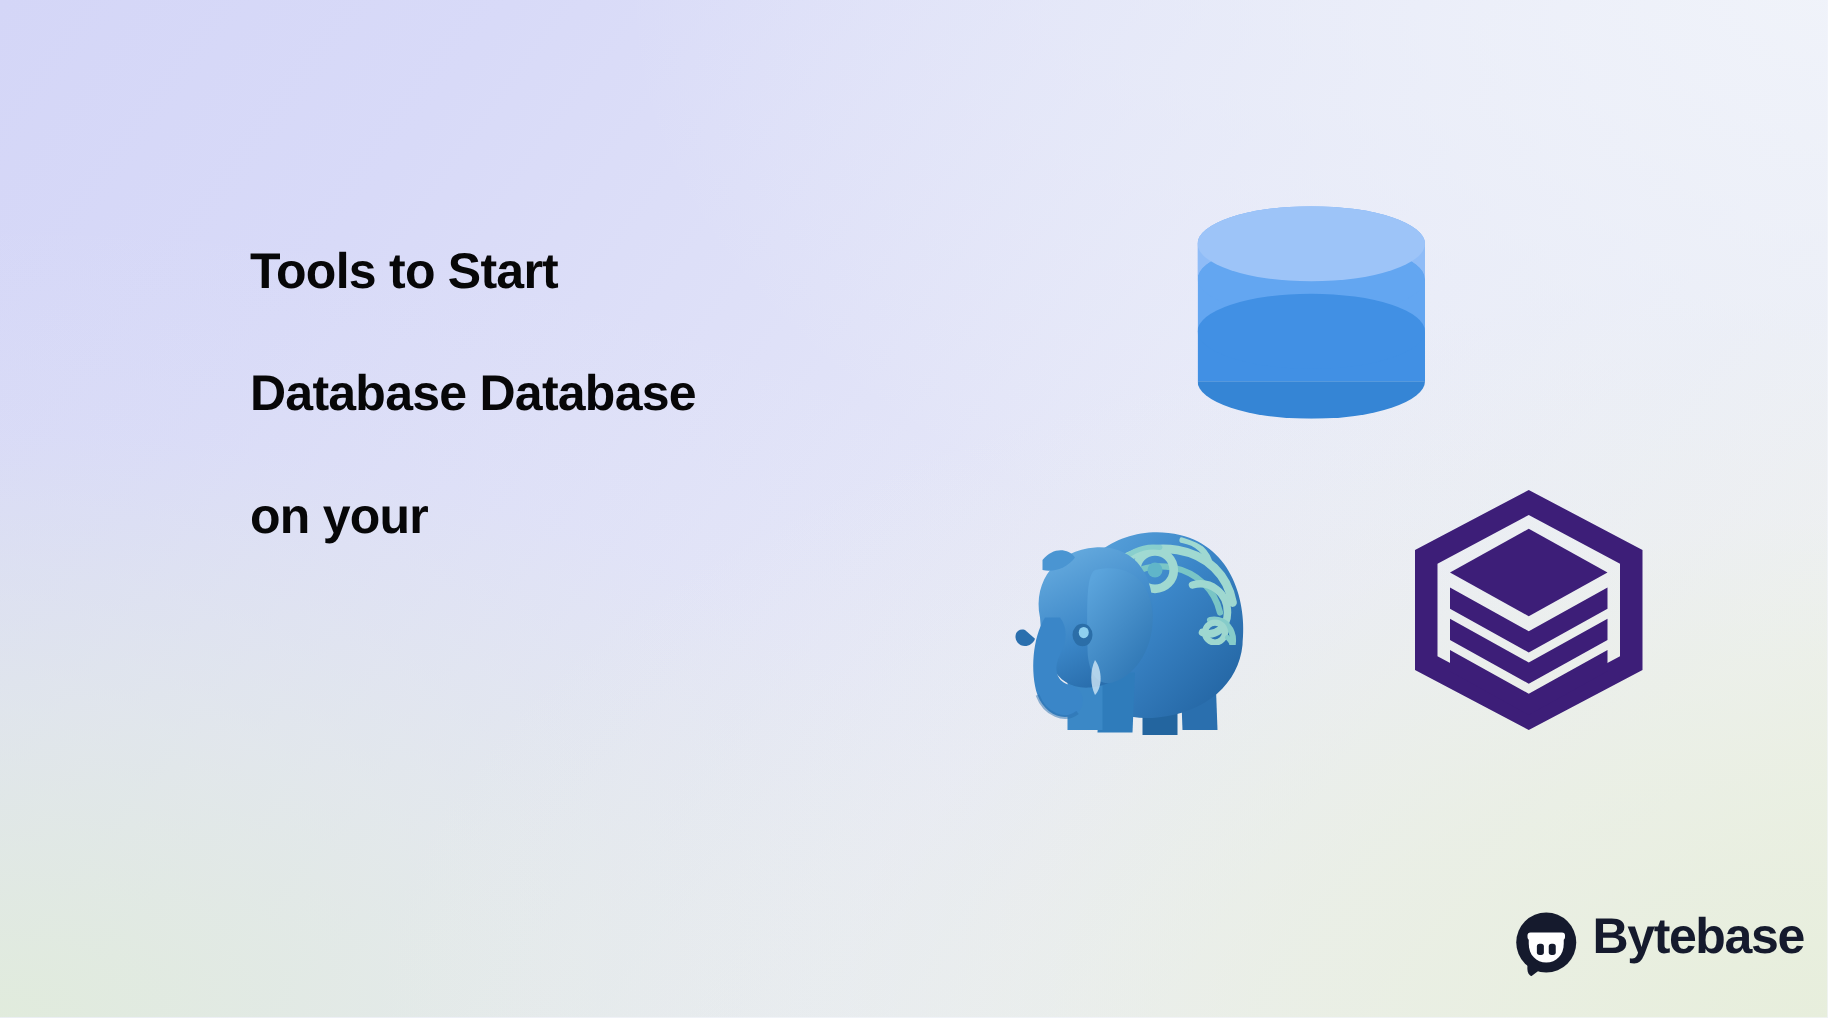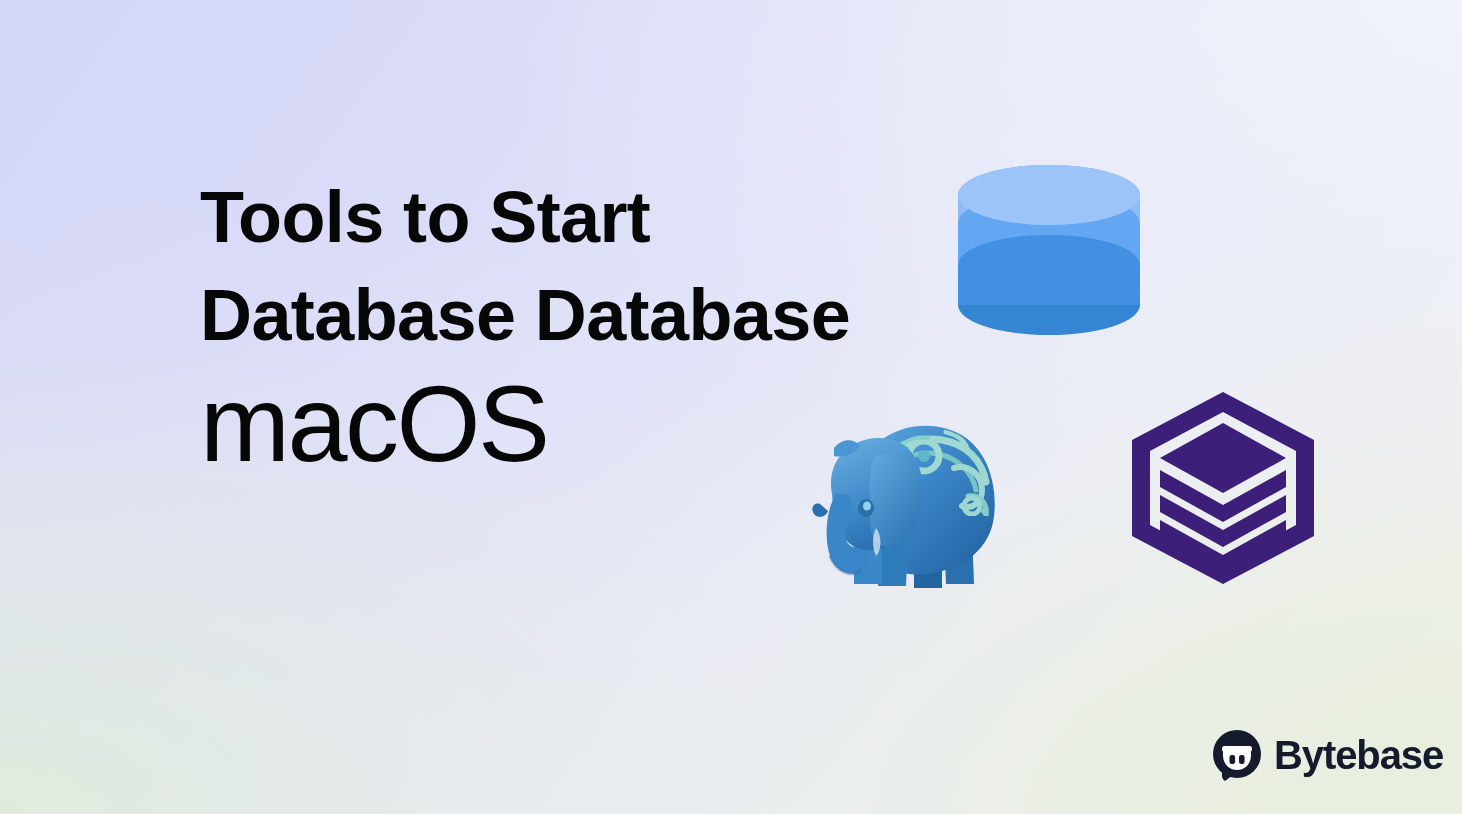--- a/index.html
+++ b/index.html
@@ -25,21 +25,21 @@
   
   .headline {
     position: absolute;
     left: 200px;
     top: 168px;
     width: 700px;
   }
   .hl-line {
     color: #070708;
     font-weight: bold;
-    font-size: 72px;
+    font-size: 40px;
     line-height: 98px;
     letter-spacing: -0.6px;
     white-space: nowrap;
   }
   .hl-os {
     color: #070708;
     font-weight: 500;
     font-size: 108px;
     line-height: 112px;
     letter-spacing: -2.5px;
@@ -73,21 +73,21 @@
     width: 186px;
     height: 196px;
   }
 
   
   .brand {
     position: absolute;
     left: 1211px;
     top: 729px;
     display: flex;
-    align-items: center;
+    align-items: flex-start;
     gap: 11px;
   }
   .brand-mark {
     width: 52px;
     height: 52px;
     flex: 0 0 auto;
   }
   .brand-word {
     color: #151a2d;
     font-size: 40px;
@@ -97,21 +97,21 @@
   }
 </style>
 </head>
 <body>
 
 <div id="canvas">
 
   <div class="headline">
     <div class="hl-line">Tools to Start</div>
     <div class="hl-line">Database Database</div>
-    <div class="hl-os">macOS</div>
+    <div class="hl-line">on your</div>
   </div>
 
   <div class="db-cylinder">
     <svg viewBox="0 0 182 170" width="182" height="170" aria-hidden="true">
       <defs>
         <clipPath id="cylClip">
           <path d="M0,30 A91,30 0 0 1 182,30 L182,140 A91,30 0 0 1 0,140 Z"></path>
         </clipPath>
       </defs>
 

